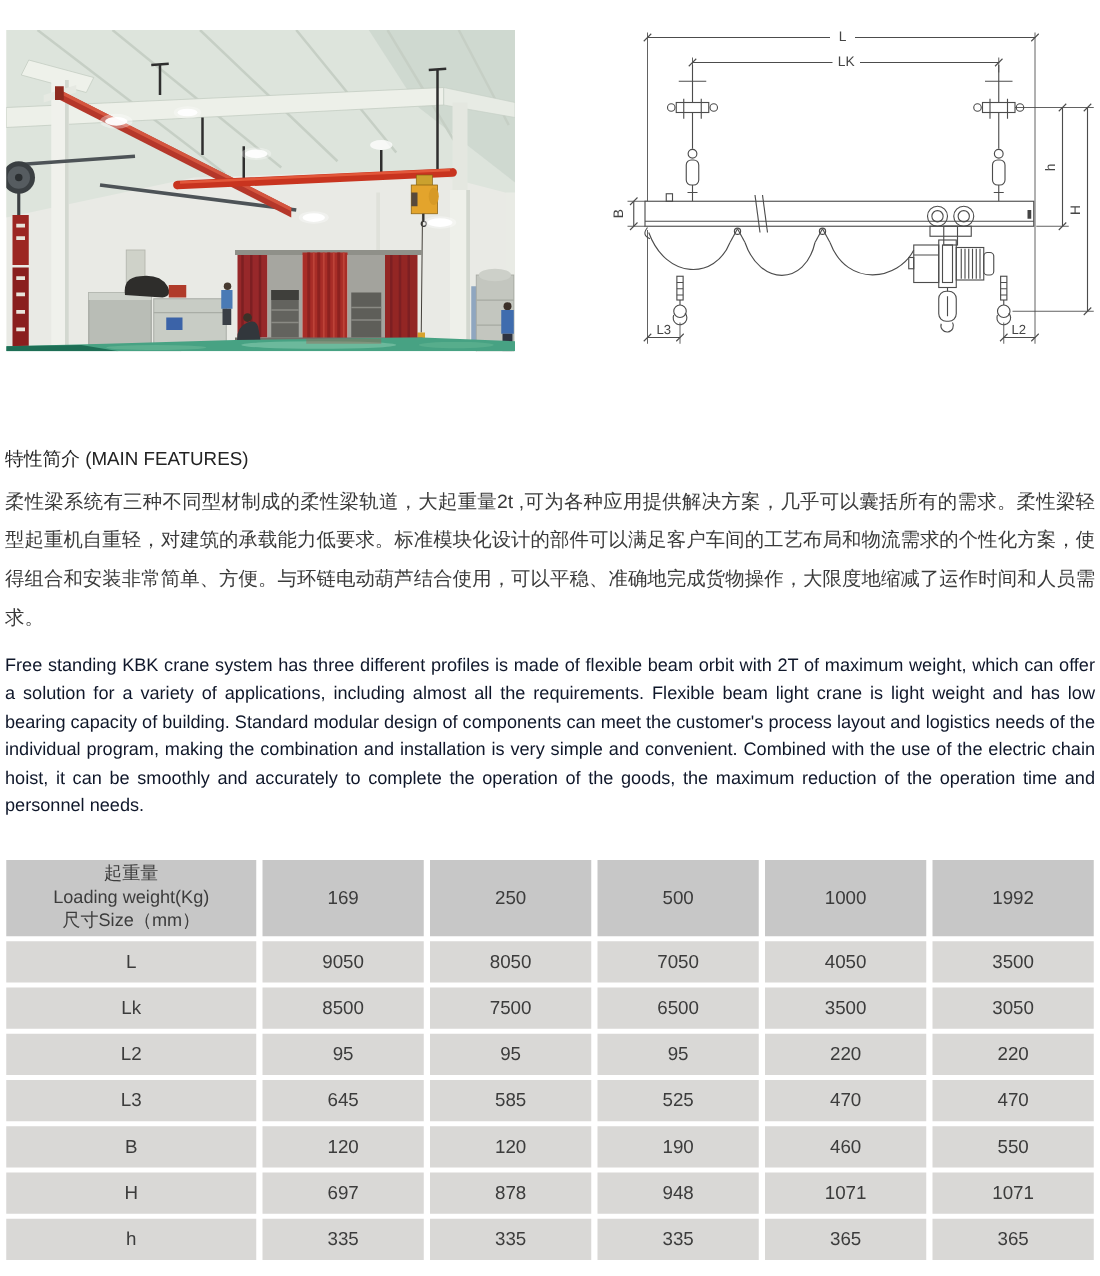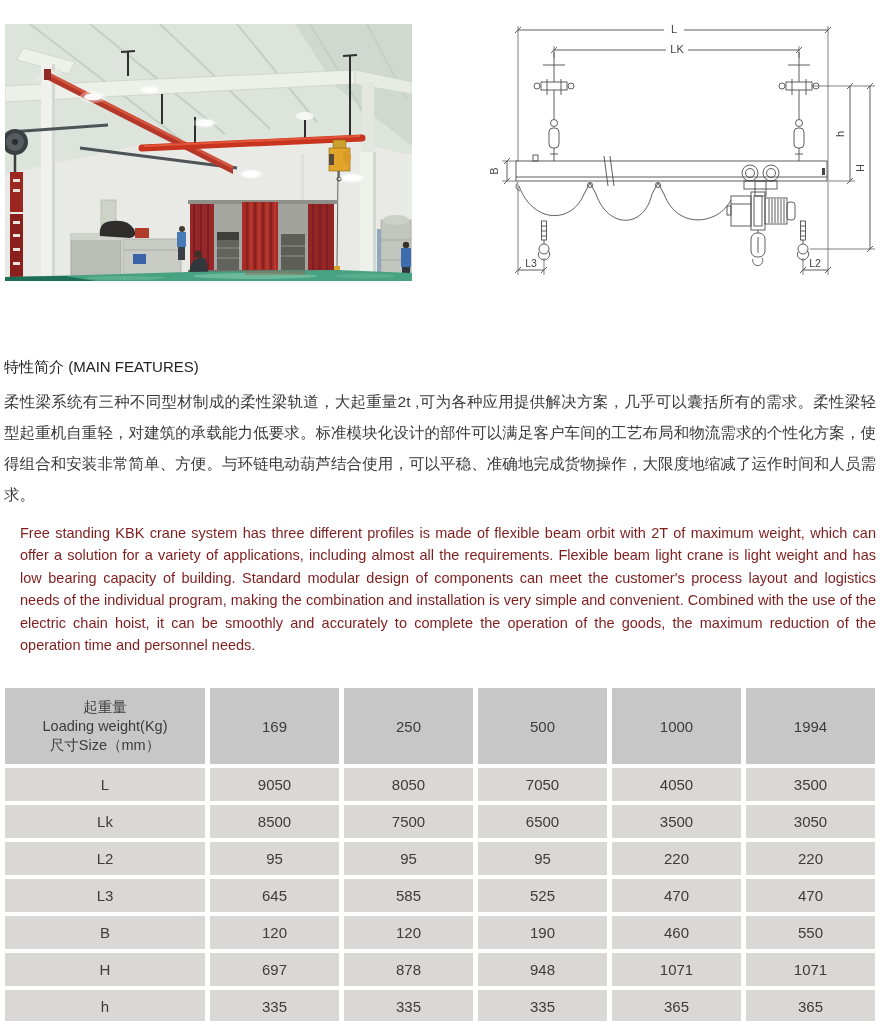--- a/index.html
+++ b/index.html
@@ -3,26 +3,26 @@
 <meta charset="utf-8">
 <style>
   html,body{margin:0;padding:0;background:#ffffff;}
   .page{position:relative;width:880px;height:1021px;background:#ffffff;overflow:hidden;
         font-family:"Liberation Sans","DejaVu Sans",sans-serif;color:#333;}
   .photo-wrap{position:absolute;left:5px;top:24px;width:407px;height:257px;}
   .diagram-wrap{position:absolute;left:488px;top:18px;width:392px;height:272px;}
   .features{position:absolute;left:4px;top:358px;width:872px;}
   .features h3{margin:0 0 9px 0;font-size:15px;font-weight:normal;color:#222;}
   .para-cn{margin:0;font-size:15.5px;line-height:31px;text-align:justify;color:#3a3a3a;}
-  .para-en{margin:12px 0 0 16px;font-size:14.5px;line-height:22.4px;text-align:justify;color:#7f1d1d;}
+  .para-en{margin:12px 0 0 0;font-size:14.5px;line-height:22.4px;text-align:justify;color:#0f172a;}
   .table-wrap{position:absolute;left:0;top:684px;width:880px;}
   table.spec{width:880px;border-collapse:separate;border-spacing:5px 4px;table-layout:fixed;}
   table.spec th,table.spec td{background:#d9d8d6;font-weight:normal;text-align:center;
         vertical-align:middle;font-size:15px;color:#3c3c3c;padding:0;}
-  table.spec thead th{background:#c7c7c7;height:76px;}
+  table.spec thead th{background:#c7c7c7;height:61px;}
   table.spec thead th.corner{line-height:19px;font-size:14.5px;}
   table.spec tbody td{height:33px;}
   svg text{font-family:"Liberation Sans","DejaVu Sans",sans-serif;}
 </style>
 </head>
 <body>
 
 <div class="page">
 
   <div class="photo-wrap">
@@ -371,21 +371,21 @@
         <tr>
           <th class="corner">
             <span>起重量</span><br>
             <span>Loading weight(Kg)</span><br>
             <span>尺寸Size（mm）</span>
           </th>
         <th>169</th>
             <th>250</th>
             <th>500</th>
             <th>1000</th>
-            <th>1994</th>
+            <th>1992</th>
           </tr>
       </thead>
       <tbody>
           <tr>
             <td>L</td>
             <td>9050</td>
             <td>8050</td>
             <td>7050</td>
             <td>4050</td>
             <td>3500</td>

